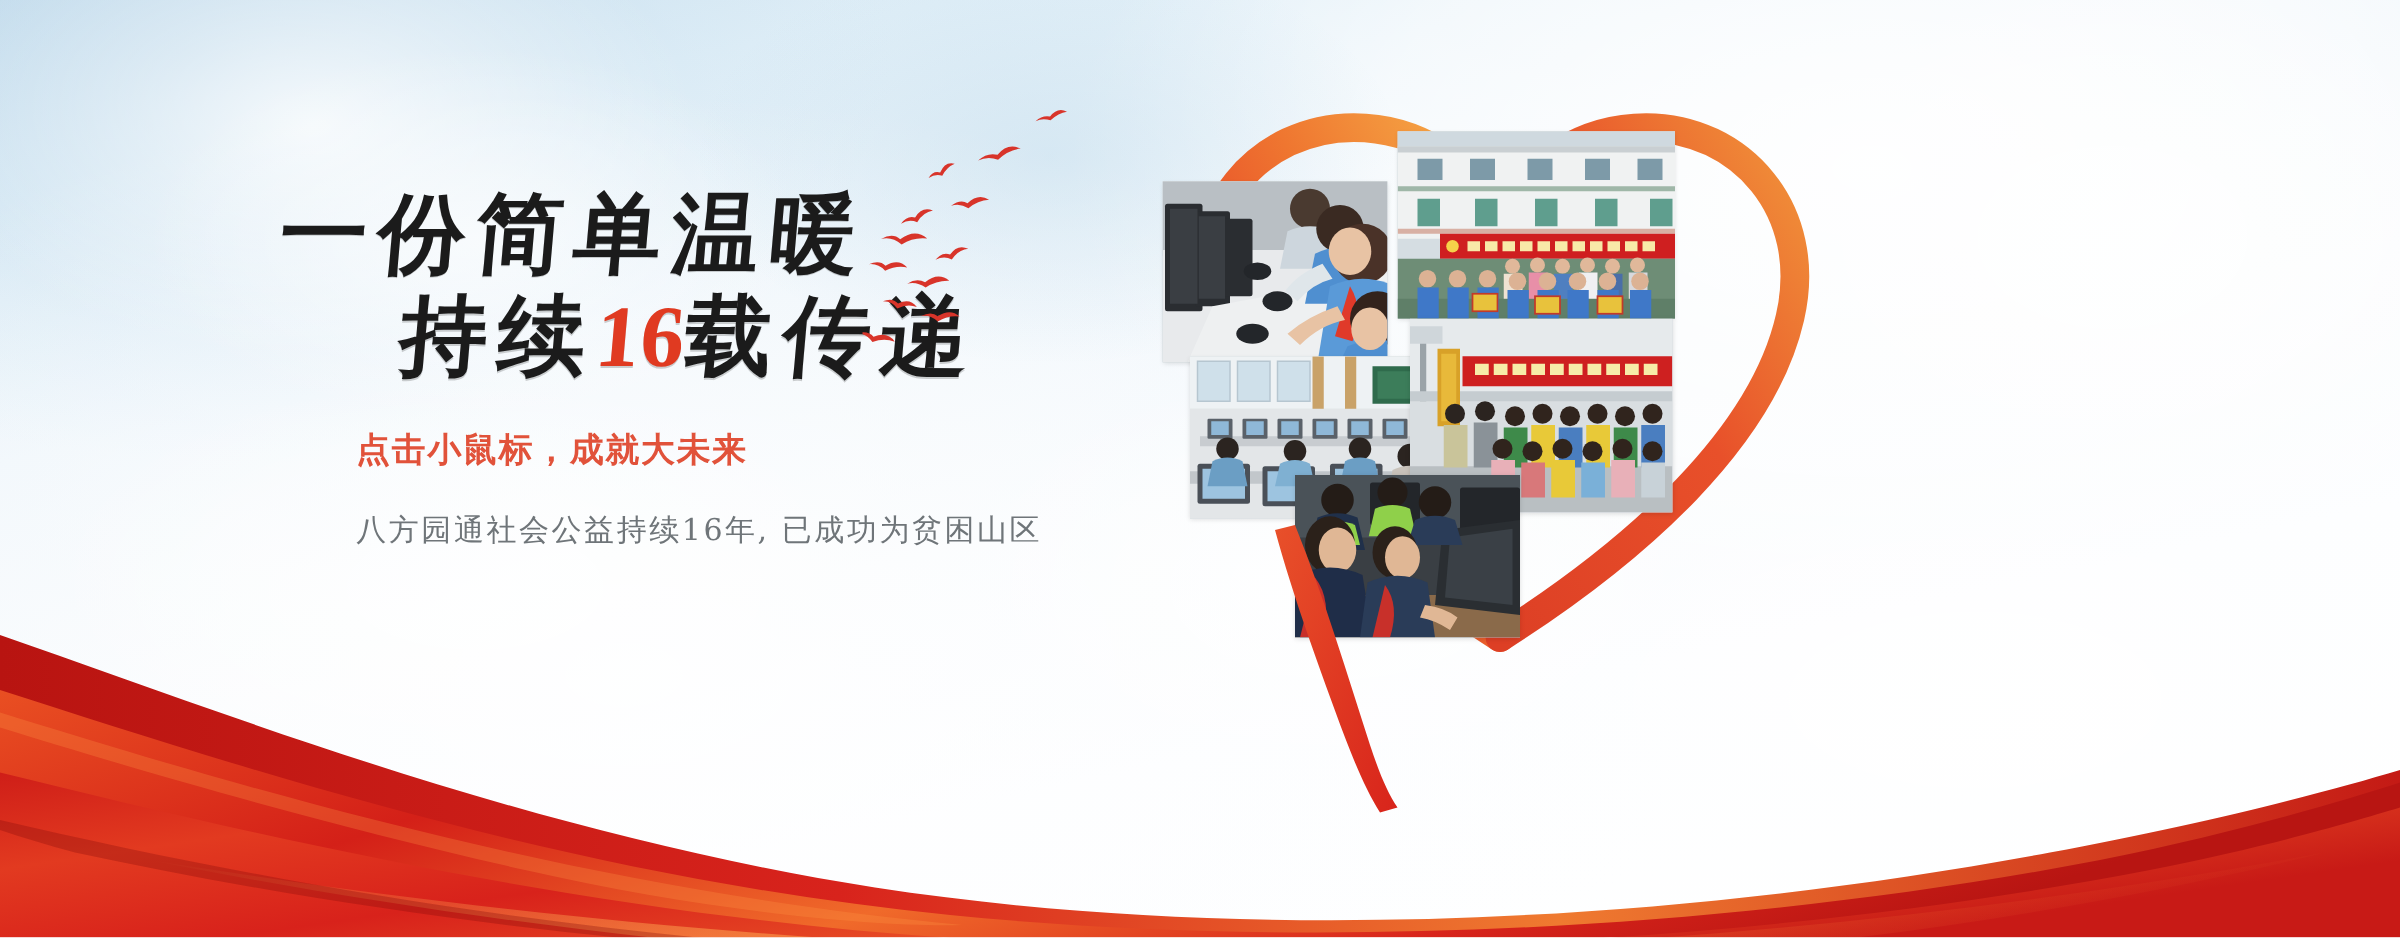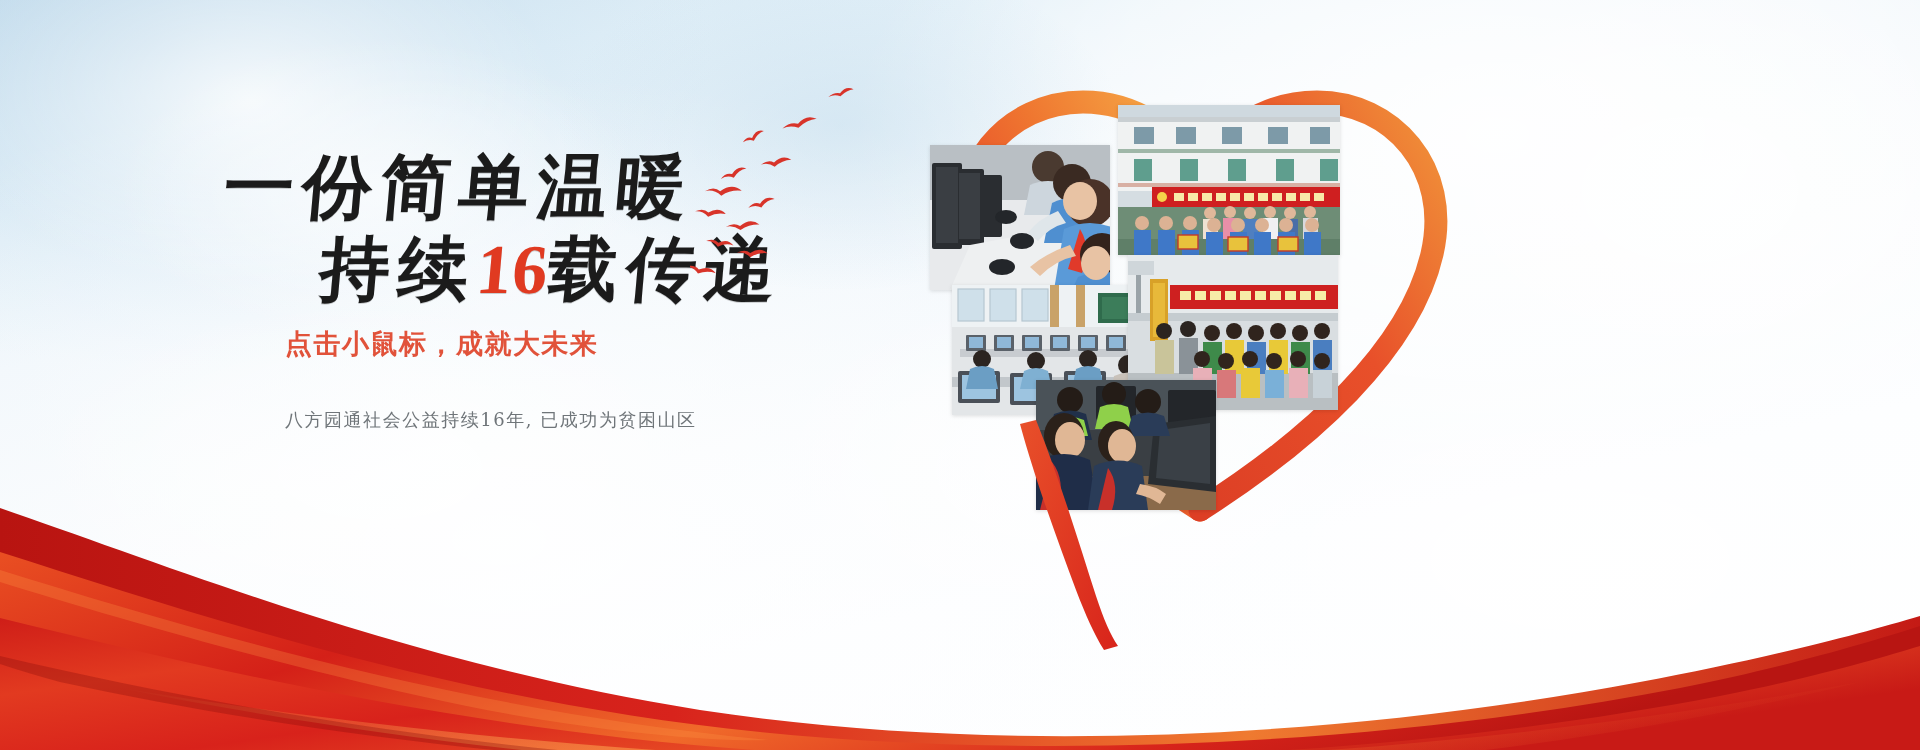--- a/index.html
+++ b/index.html
@@ -41,35 +41,35 @@
     font-weight:700;
     letter-spacing:0.12em;
     white-space:nowrap;
     transform:skewX(-5deg);
     text-shadow:0 1px 0 rgba(0,0,0,0.18);
   }
   .hl-1 { font-size:70px; line-height:1.06; padding-left:224px; }
   .hl-2 { font-size:70px; line-height:1.06; padding-left:320px; margin-top:8px; }
   .hl-num { color:#e03a21; font-family:"Liberation Serif", serif; font-weight:700; letter-spacing:0.01em; }
 
-  .subhead { position:absolute; left:285px; top:325px; }
+  .subhead { position:absolute; left:285px; top:342px; }
   .sub-line {
     font-family:"DejaVu Sans", sans-serif;
     font-size:27px;
     font-weight:700;
     color:#e1523a;
     letter-spacing:0.055em;
     line-height:1.42;
     white-space:nowrap;
   }
 
   .body-text { position:absolute; left:285px; top:405px; }
   .body-line {
     font-family:"DejaVu Serif", serif;
-    font-size:18px;
+    font-size:24px;
     color:#6f7579;
     letter-spacing:0.085em;
     line-height:1.62;
     white-space:nowrap;
   }
 
   
   .heart-wrap { position:absolute; left:840px; top:40px; width:720px; height:520px; }
   .heart-svg  { position:absolute; left:0; top:0; }
 

